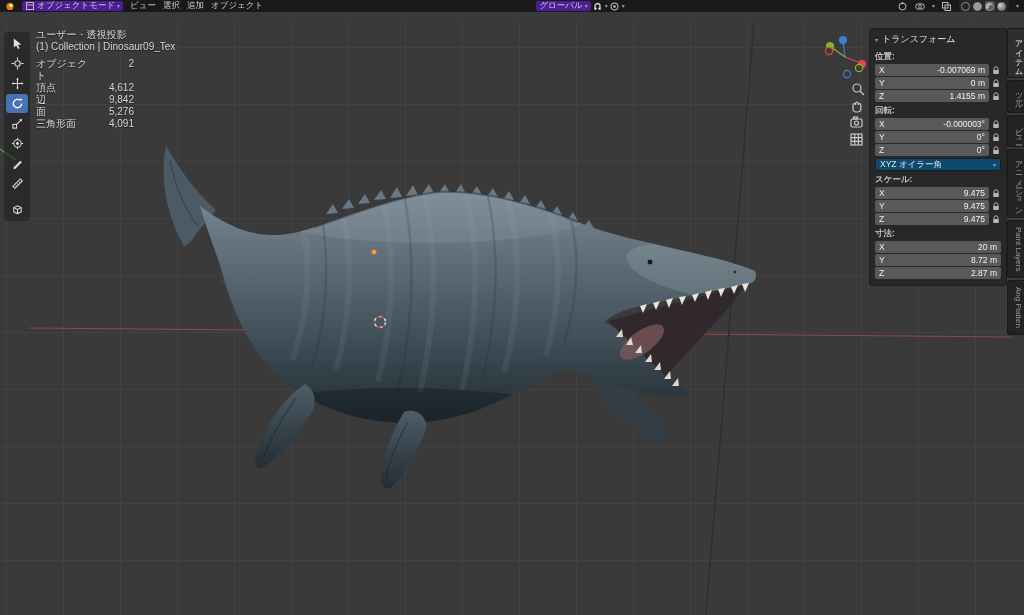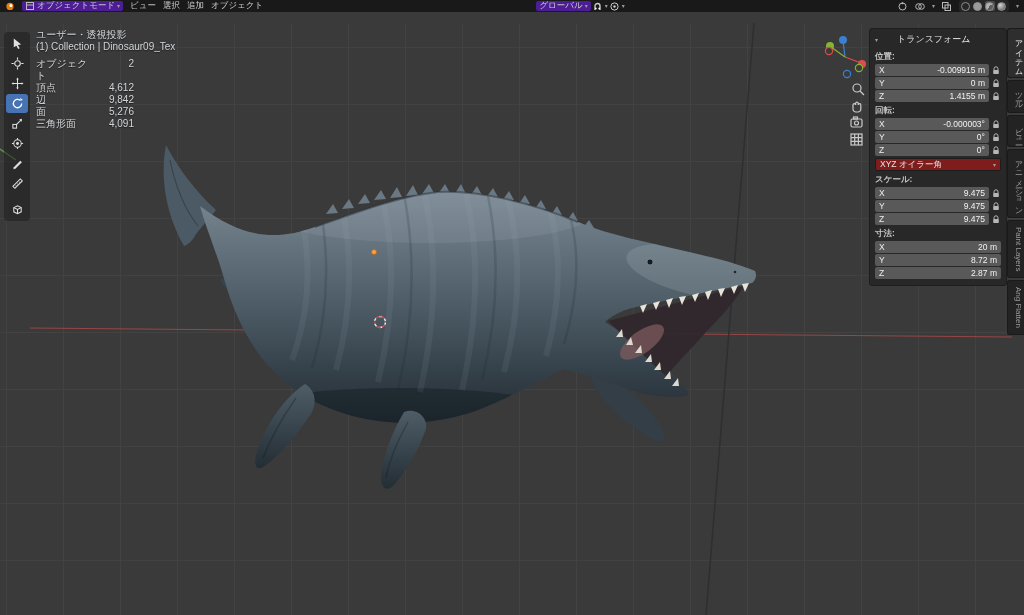--- a/index.html
+++ b/index.html
@@ -55,30 +55,30 @@
     line-height:12px; text-shadow:0 1px 1px rgba(0,0,0,.55); z-index:10; }
   .stats .block-gap { height:5px; }
   .srow { display:flex; }
   .slabel { width:58px; }
   .sval { width:40px; text-align:right; }
 
   
   .npanel { position:absolute; top:5px; right:17px; width:138px;
     background:rgba(40,40,40,.96); border:1px solid #1e1e1e; border-radius:3px;
     padding:3px 5px 5px; font-size:8.5px; color:#d8d8d8; z-index:20; }
-  .np-header { display:flex; align-items:center; gap:19px; font-size:9px;
+  .np-header { display:flex; align-items:center; gap:4px; font-size:9px;
     color:#e8e8e8; padding:1px 0 3px; }
   .np-label { padding:2px 0 1px; color:#c6c6c6;font-weight:bold; }
   .np-row { display:flex; align-items:center; gap:3px; margin-bottom:1px; }
   .np-field { flex:1; background:#595959; border-radius:2px; height:12px;
     display:flex; align-items:center; padding:0 4px; color:#f2f2f2; }
   .np-field .ax { width:9px; color:#eee; }
   .np-field .val { flex:1; text-align:right; }
   .lock { width:9px; height:10px; display:flex; align-items:center; opacity:.85; }
-  .np-dropdown { background:#7f1d1d; border:1px solid #1d1d1d; border-radius:2px;
+  .np-dropdown { background:#0c4a6e; border:1px solid #1d1d1d; border-radius:2px;
     height:13px; display:flex; align-items:center; justify-content:space-between;
     padding:0 4px; margin:2px 0 1px; color:#e4e4e4; }
 
   
   .side-tabs { position:absolute; top:5px; right:0; width:17px; display:flex;
     flex-direction:column; gap:2px; z-index:25; }
   .tab { writing-mode:vertical-rl; font-size:8px; color:#9b9b9b; background:#232323;
     border:1px solid #1a1a1a; border-right:none; border-radius:3px 0 0 3px;
     padding:6px 1px; text-align:center; white-space:nowrap; }
   .tab.active { background:#2e2e2e; color:#e6e6e6; }
@@ -406,21 +406,21 @@
     <div class="npanel">
       <div class="np-header">
         <span class="caret">▾</span>
         <span>トランスフォーム</span>
       </div>
 
       <div class="np-label">位置:</div>
       <div class="np-row">
         <div class="np-field">
           <span class="ax">X</span>
-          <span class="val">-0.009915 m</span>
+          <span class="val">-0.007069 m</span>
         </div>
         <span class="lock">
             <svg width="8" height="9" viewBox="0 0 8 9">
               <path d="M2,4 V2.8 a2,2 0 0 1 4,0 V4" fill="none" stroke="#cfcfcf"></path>
               <rect x="1.2" y="4" width="5.6" height="4" rx="0.8" fill="#cfcfcf"></rect>
             </svg>
           </span>
       </div>
       <div class="np-row">
         <div class="np-field">

